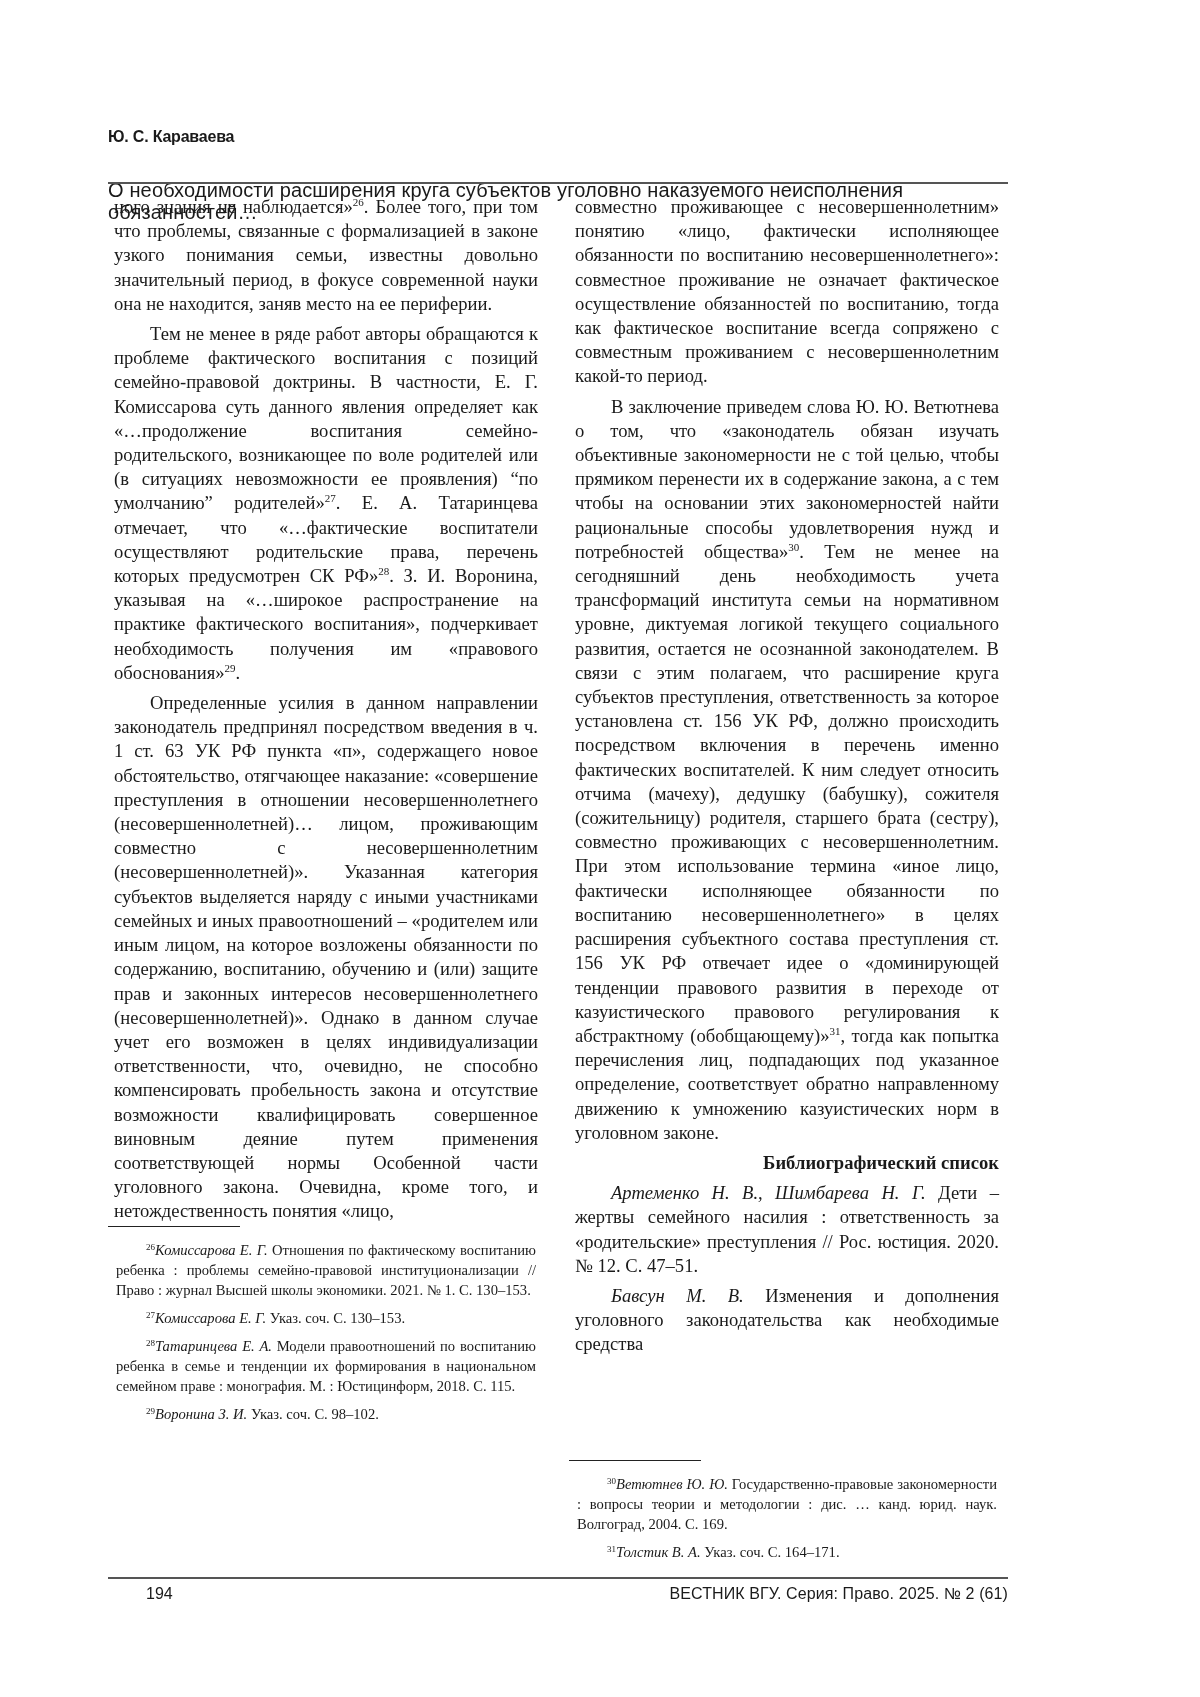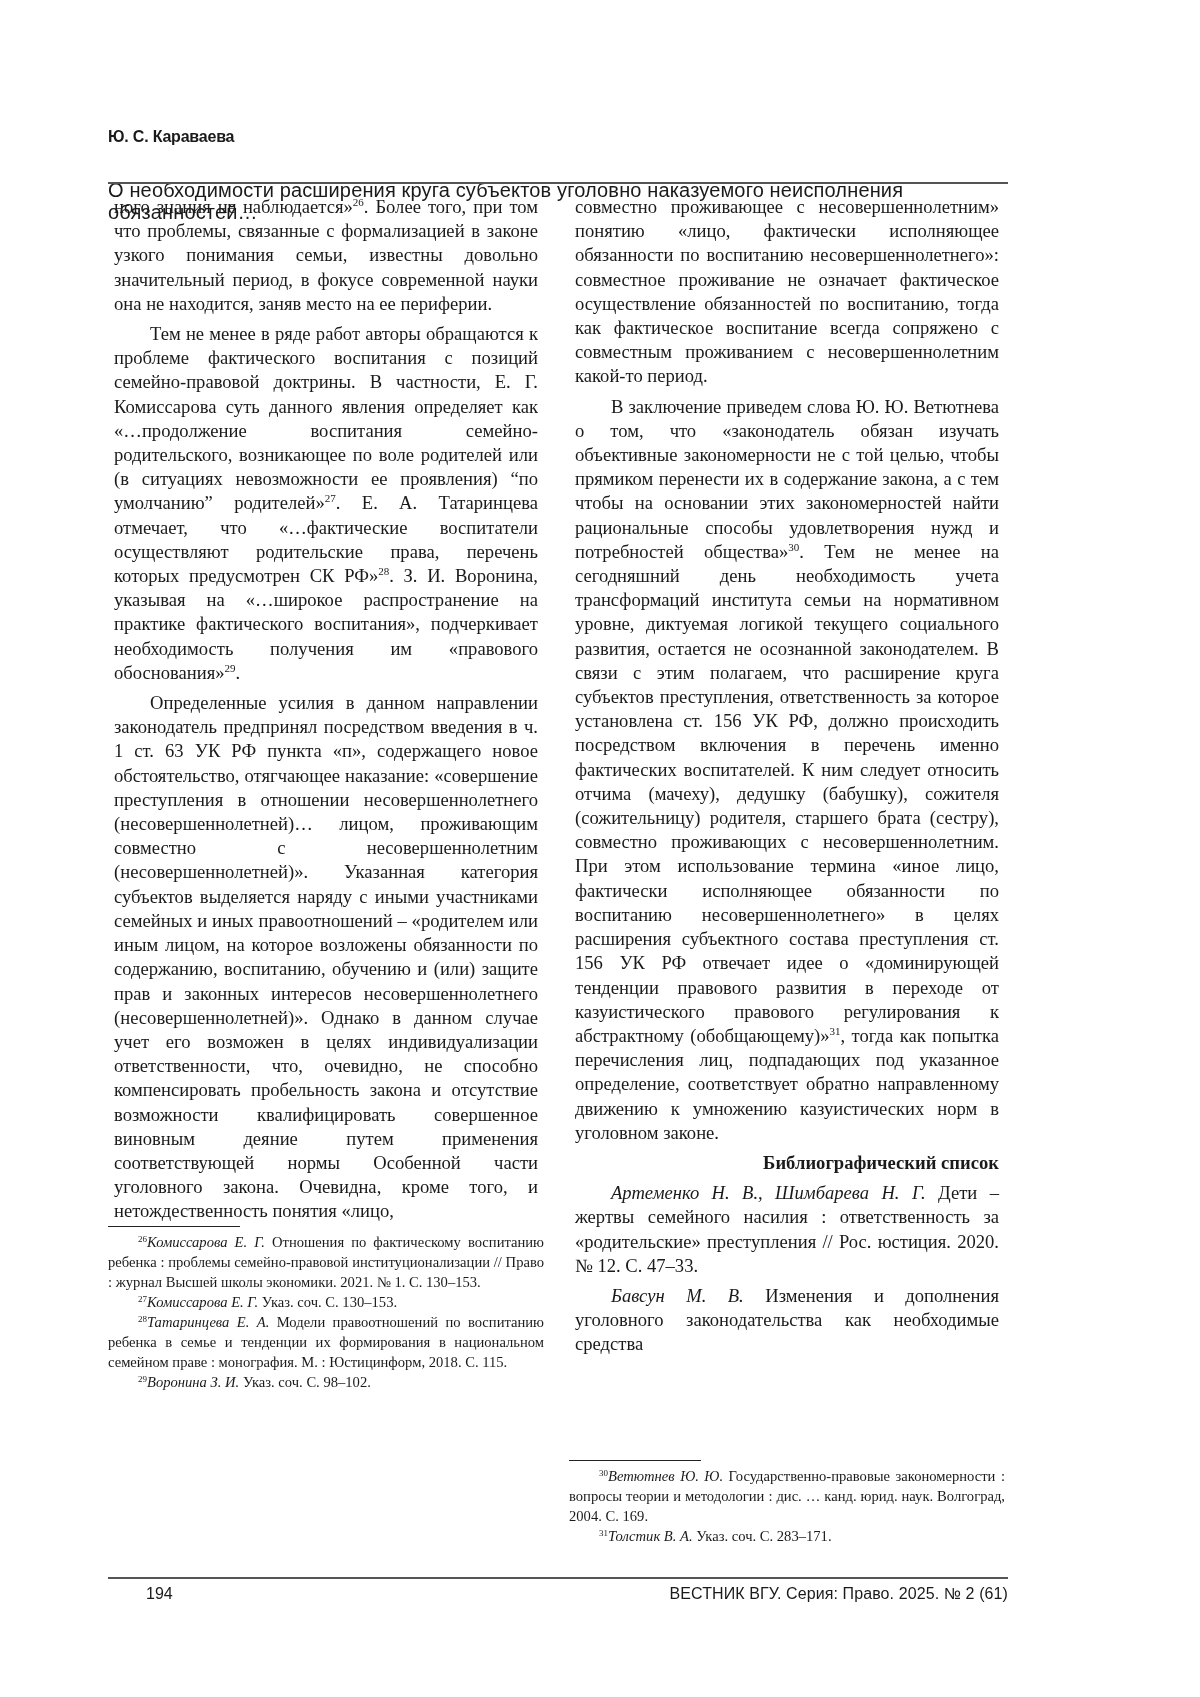--- a/index.html
+++ b/index.html
@@ -12,21 +12,21 @@
   .col { position: absolute; top: 189px; width: 436px; font-family: "Liberation Serif", serif; font-size: 18.6px; line-height: 24.2px; text-align: justify; }
   .col-left { left: 108px; }
   .col-right { left: 569px; }
   .col p { margin: 6px; }
   .col p.indent { text-indent: 36px; }
   .col p.hang { text-indent: 0; }
   sup { font-size: 11px; line-height: 0; vertical-align: 7px; }
   .biblio-heading { font-weight: bold; text-align: right; font-size: 18.6px; margin: 10px 0 0 0; }
   .fn-rule { position: absolute; height: 1px; background: #222; width: 132px; }
   .footnotes { position: absolute; width: 436px; font-family: "Liberation Serif", serif; font-size: 14.6px; line-height: 20px; text-align: justify; }
-  .footnotes p { margin: 0; text-indent: 30px; }
+  .footnotes p { margin: 8px; text-indent: 30px; }
   .footnotes sup { font-size: 9px; vertical-align: 5px; }
   em { font-style: italic; }
   .rule-bottom { position: absolute; left: 108px; top: 1577px; width: 900px; height: 2px; background: #555; }
   .page-footer { position: absolute; left: 108px; top: 1583px; width: 900px; font-family: "Liberation Sans", sans-serif; font-size: 16px; line-height: 22px; }
   .page-number { position: absolute; left: 0; top: 0; margin-left: 38px; }
   .journal-name { position: absolute; right: 0; top: 0; letter-spacing: 0.1px; }
 </style>
 </head>
 <body>
 
@@ -49,28 +49,28 @@
     <p><sup>26</sup><em>Комиссарова Е. Г.</em><span> Отношения по фактическому воспитанию ребенка : проблемы семейно-правовой институционализации // Право : журнал Высшей школы экономики. 2021. № 1. С. 130–153.</span></p>
     <p><sup>27</sup><em>Комиссарова Е. Г.</em><span> Указ. соч. С. 130–153.</span></p>
     <p><sup>28</sup><em>Татаринцева Е. А.</em><span> Модели правоотношений по воспитанию ребенка в семье и тенденции их формирования в национальном семейном праве : монография. М. : Юстицинформ, 2018. С. 115.</span></p>
     <p><sup>29</sup><em>Воронина З. И.</em><span> Указ. соч. С. 98–102.</span></p>
   </div>
 
   <div class="col col-right">
     <p class="hang">совместно проживающее с несовершеннолетним» понятию «лицо, фактически исполняющее обязанности по воспитанию несовершеннолетнего»: совместное проживание не означает фактическое осуществление обязанностей по воспитанию, тогда как фактическое воспитание всегда сопряжено с совместным проживанием с несовершеннолетним какой-то период.</p>
     <p class="indent"><span>В заключение приведем слова Ю. Ю. Ветютнева о том, что «законодатель обязан изучать объективные закономерности не с той целью, чтобы прямиком перенести их в содержание закона, а с тем чтобы на основании этих закономерностей найти рациональные способы удовлетворения нужд и потребностей общества»</span><sup>30</sup><span>. Тем не менее на сегодняшний день необходимость учета трансформаций института семьи на нормативном уровне, диктуемая логикой текущего социального развития, остается не осознанной законодателем. В связи с этим полагаем, что расширение круга субъектов преступления, ответственность за которое установлена ст. 156 УК РФ, должно происходить посредством включения в перечень именно фактических воспитателей. К ним следует относить отчима (мачеху), дедушку (бабушку), сожителя (сожительницу) родителя, старшего брата (сестру), совместно проживающих с несовершеннолетним. При этом использование термина «иное лицо, фактически исполняющее обязанности по воспитанию несовершеннолетнего» в целях расширения субъектного состава преступления ст. 156 УК РФ отвечает идее о «доминирующей тенденции правового развития в переходе от казуистического правового регулирования к абстрактному (обобщающему)»</span><sup>31</sup><span>, тогда как попытка перечисления лиц, подпадающих под указанное определение, соответствует обратно направленному движению к умножению казуистических норм в уголовном законе.</span></p>
     <p class="biblio-heading">Библиографический список</p>
-    <p class="indent"><em>Артеменко Н. В., Шимбарева Н. Г.</em><span> Дети – жертвы семейного насилия : ответственность за «родительские» преступления // Рос. юстиция. 2020. № 12. С. 47–33.</span></p>
+    <p class="indent"><em>Артеменко Н. В., Шимбарева Н. Г.</em><span> Дети – жертвы семейного насилия : ответственность за «родительские» преступления // Рос. юстиция. 2020. № 12. С. 47–51.</span></p>
     <p class="indent"><em>Бавсун М. В.</em><span> Изменения и дополнения уголовного законодательства как необходимые средства</span></p>
   </div>
 
   <div class="fn-rule" style="left:569px; top:1460px;"></div>
   <div class="footnotes" style="left:569px; top:1466px;">
     <p><sup>30</sup><em>Ветютнев Ю. Ю.</em><span> Государственно-правовые закономерности : вопросы теории и методологии : дис. … канд. юрид. наук. Волгоград, 2004. С. 169.</span></p>
-    <p><sup>31</sup><em>Толстик В. А.</em><span> Указ. соч. С. 283–171.</span></p>
+    <p><sup>31</sup><em>Толстик В. А.</em><span> Указ. соч. С. 164–171.</span></p>
   </div>
 
   <div class="rule-bottom"></div>
   <div class="page-footer">
     <span class="page-number">194</span>
     <span class="journal-name">ВЕСТНИК ВГУ. Серия: Право. 2025. № 2 (61)</span>
   </div>
 </div>
 
 </body></html>

